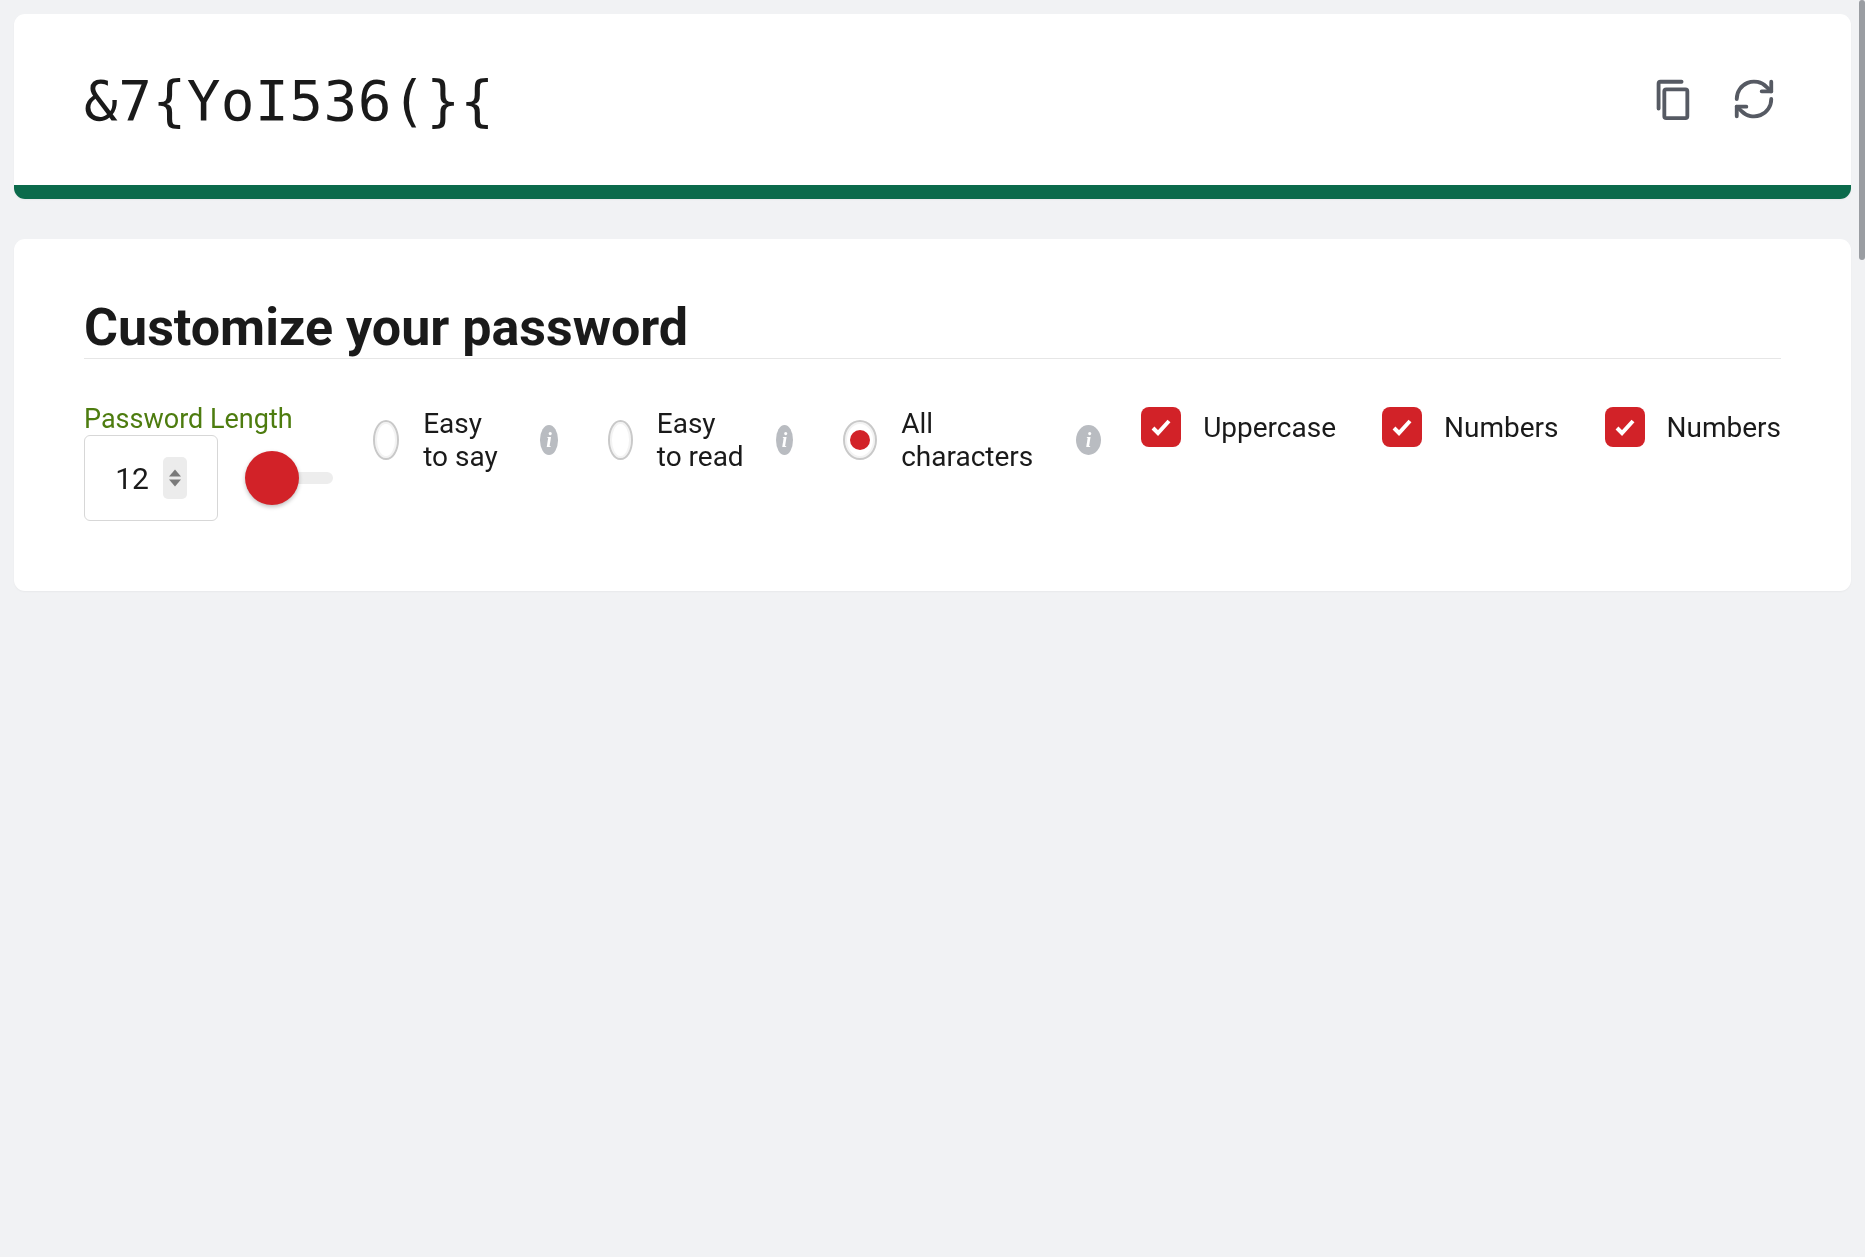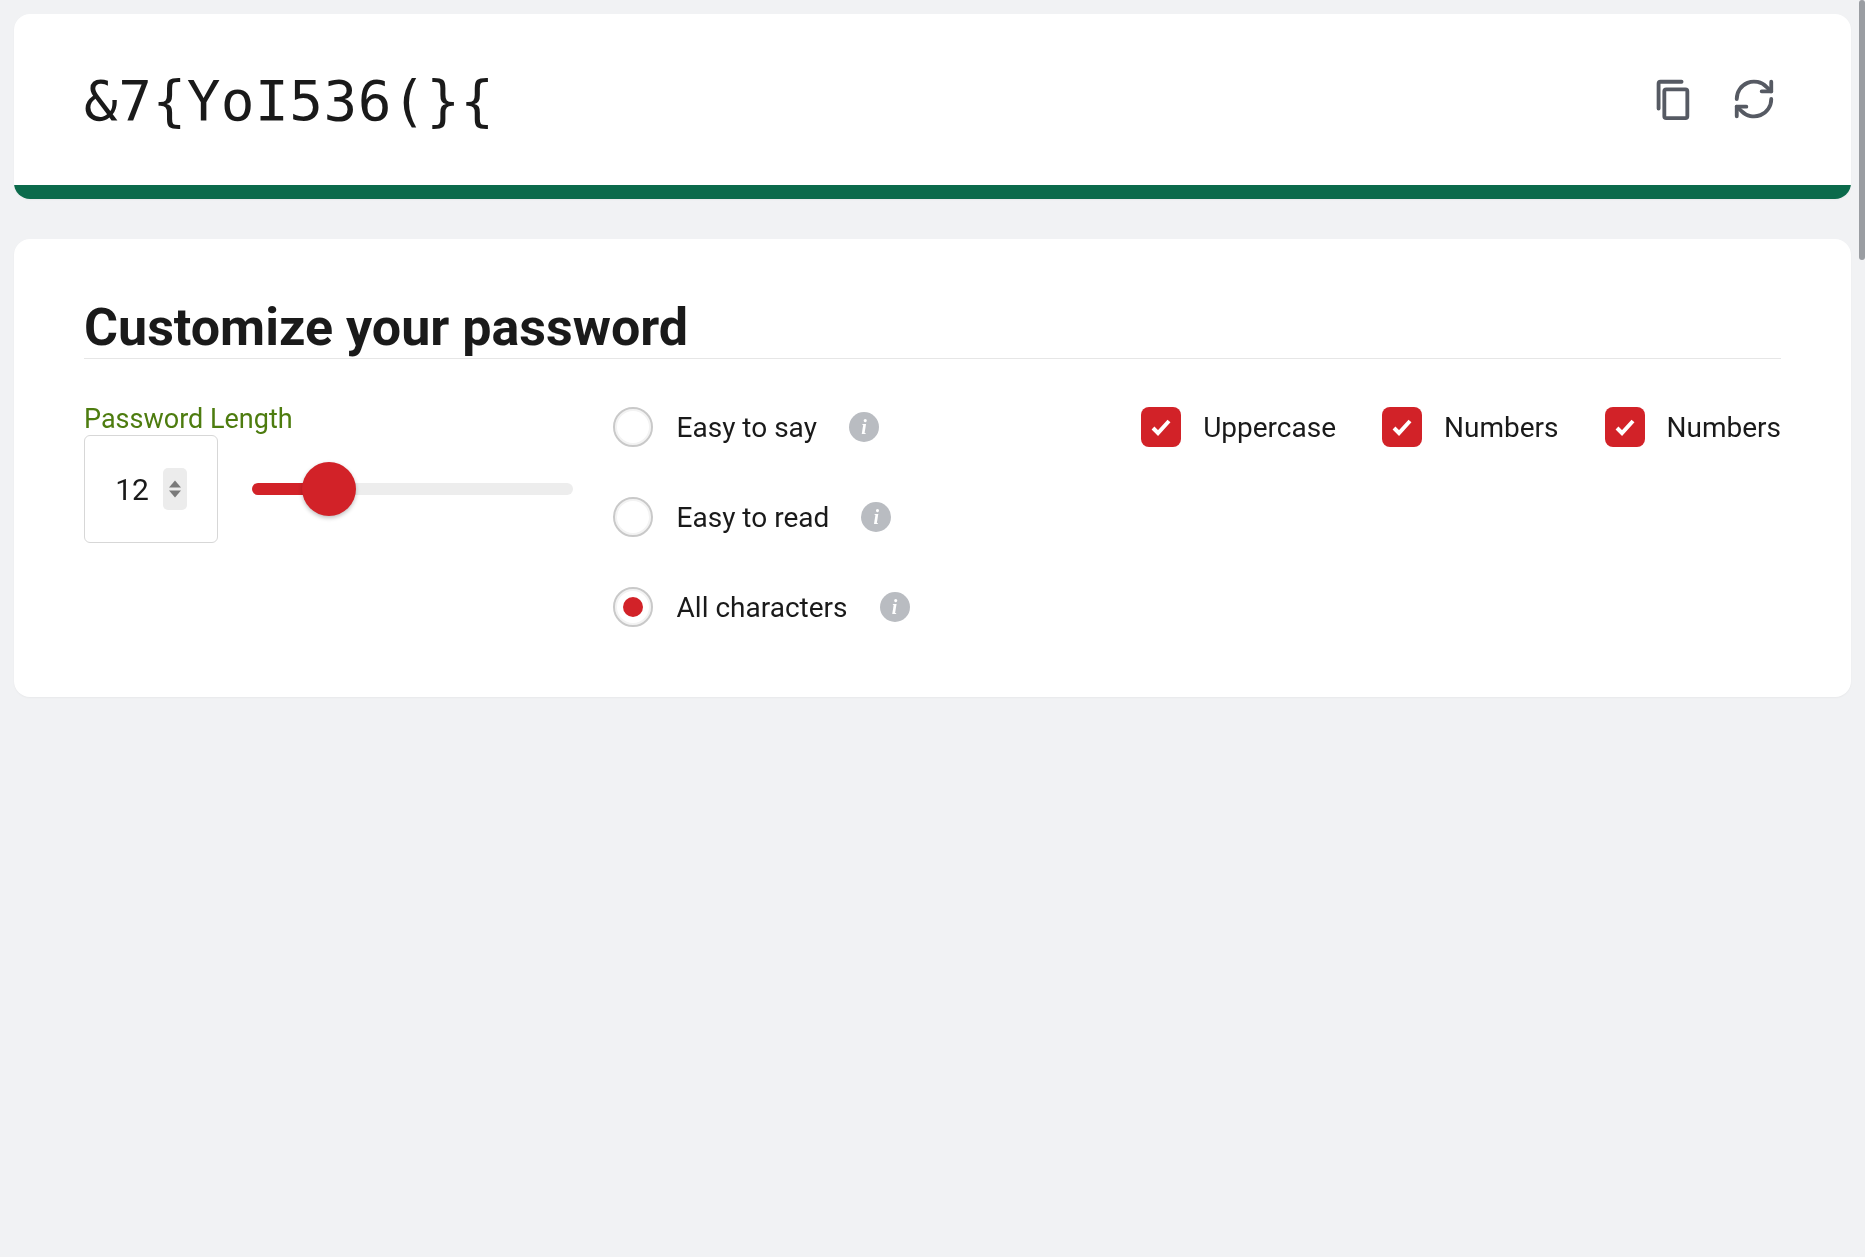--- a/index.html
+++ b/index.html
@@ -5,21 +5,21 @@
   * { box-sizing: border-box; margin: 0; padding: 0; }
   html, body { height: 100%; }
   body {
     background: #f1f2f4;
     font-family: -apple-system, BlinkMacSystemFont, "Segoe UI", Roboto, "Helvetica Neue", Arial, sans-serif;
     color: #1a1a1a;
     padding: 14px;
   }
   .card {
     background: #fff;
-    border-radius: 16px;
+    border-radius: 11px;
     box-shadow: 0 1px 2px rgba(0,0,0,0.04);
   }
   
   .password-card {
     position: relative;
     padding: 54px 70px 66px 70px;
     overflow: hidden;
   }
   .password-row {
     display: flex;
@@ -78,21 +78,21 @@
     font-size: 27px;
     color: #4d7c0f;
   }
   .length-row {
     display: flex;
     align-items: center;
     gap: 34px;
   }
   .length-box {
     width: 134px;
-    height: 108px;
+    height: 86px;
     border: 1px solid #d7d7d7;
     border-radius: 6px;
     display: flex;
     align-items: center;
     justify-content: center;
     gap: 14px;
     background: #fff;
   }
   .length-value {
     font-size: 30px;
@@ -124,21 +124,21 @@
   }
   .thumb {
     position: absolute; top: 50%; transform: translate(-50%, -50%);
     left: 24%;
     width: 54px; height: 54px; border-radius: 50%;
     background: #d22228;
     box-shadow: 0 2px 4px rgba(0,0,0,0.25);
     cursor: grab;
   }
   
-  .radio-col { display: flex; flex-direction: column; gap: 50px; padding-top: 4px; }
+  .radio-col { display: flex; gap: 50px; padding-top: 4px; }
   .radio-row { display: flex; align-items: center; gap: 24px; }
   .radio {
     width: 40px; height: 40px; border-radius: 50%;
     border: 2px solid #c9c9c9; background: #fff;
     display: inline-flex; align-items: center; justify-content: center;
     cursor: pointer;
     box-shadow: inset 0 0 0 2px #f3f3f3;
   }
   .radio.checked { border-color: #c9c9c9; }
   .radio .dot { width: 20px; height: 20px; border-radius: 50%; background: #d22228; display: none; }

